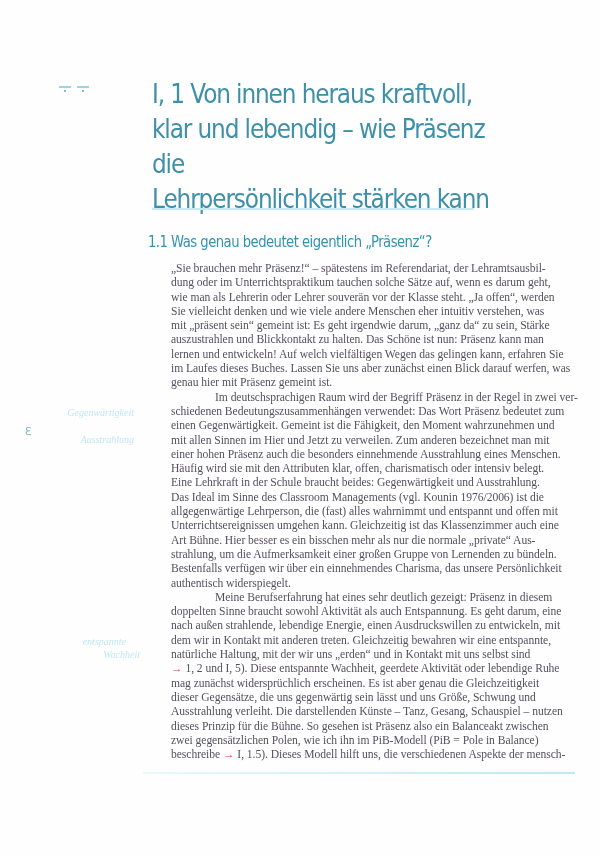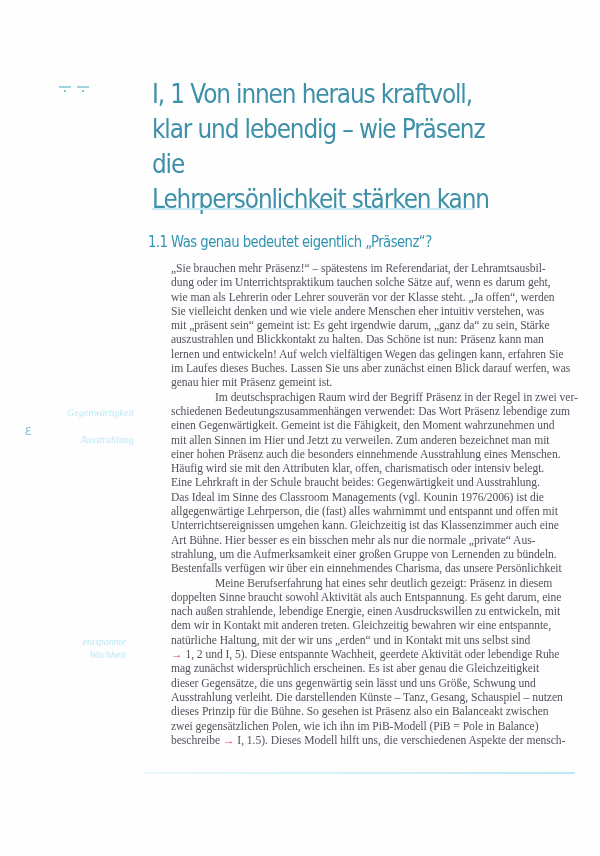--- a/index.html
+++ b/index.html
@@ -42,45 +42,46 @@
     <span style="display:block">Lehrpersönlichkeit stärken kann</span>
   </h1>
   <div class="title-rule"></div>
 
   <h2 class="section-title">1.1  Was genau bedeutet eigentlich „Präsenz“?</h2>
 
   <div class="margin-note" style="left:30px; top:407px; width:104px;">Gegenwärtigkeit</div>
   <div class="margin-mark">ℇ</div>
   <div class="margin-note" style="left:30px; top:434px; width:104px;">Ausstrahlung</div>
   <div class="margin-note" style="left:30px; top:636px; width:96px;">entspannte</div>
-  <div class="margin-note" style="left:30px; top:649px; width:96px;">Wachheit</div>
+  <div class="margin-note" style="left:44px; top:649px; width:96px;">Wachheit</div>
 
   <div class="body-text">
     <span class="line">„Sie brauchen mehr Präsenz!“ – spätestens im Referendariat, der Lehramtsausbil-</span>
     <span class="line">dung oder im Unterrichtspraktikum tauchen solche Sätze auf, wenn es darum geht,</span>
     <span class="line">wie man als Lehrerin oder Lehrer souverän vor der Klasse steht. „Ja offen“, werden</span>
     <span class="line">Sie vielleicht denken und wie viele andere Menschen eher intuitiv verstehen, was</span>
     <span class="line">mit „präsent sein“ gemeint ist: Es geht irgendwie darum, „ganz da“ zu sein, Stärke</span>
     <span class="line">auszustrahlen und Blickkontakt zu halten. Das Schöne ist nun: Präsenz kann man</span>
     <span class="line">lernen und entwickeln! Auf welch vielfältigen Wegen das gelingen kann, erfahren Sie</span>
     <span class="line">im Laufes dieses Buches. Lassen Sie uns aber zunächst einen Blick darauf werfen, was</span>
     <span class="line">genau hier mit Präsenz gemeint ist.</span>
     <span class="line indent">Im deutschsprachigen Raum wird der Begriff Präsenz in der Regel in zwei ver-</span>
-    <span class="line">schiedenen Bedeutungszusammenhängen verwendet: Das Wort Präsenz lebendige zum</span>
+    <span class="line">schiedenen Bedeutungszusammenhängen verwendet: Das Wort Präsenz bedeutet zum</span>
     <span class="line">einen Gegenwärtigkeit. Gemeint ist die Fähigkeit, den Moment wahrzunehmen und</span>
     <span class="line">mit allen Sinnen im Hier und Jetzt zu verweilen. Zum anderen bezeichnet man mit</span>
     <span class="line">einer hohen Präsenz auch die besonders einnehmende Ausstrahlung eines Menschen.</span>
     <span class="line">Häufig wird sie mit den Attributen klar, offen, charismatisch oder intensiv belegt.</span>
     <span class="line">Eine Lehrkraft in der Schule braucht beides: Gegenwärtigkeit und Ausstrahlung.</span>
     <span class="line">Das Ideal im Sinne des Classroom Managements (vgl. Kounin 1976/2006) ist die</span>
     <span class="line">allgegenwärtige Lehrperson, die (fast) alles wahrnimmt und entspannt und offen mit</span>
     <span class="line">Unterrichtsereignissen umgehen kann. Gleichzeitig ist das Klassenzimmer auch eine</span>
     <span class="line">Art Bühne. Hier besser es ein bisschen mehr als nur die normale „private“ Aus-</span>
     <span class="line">strahlung, um die Aufmerksamkeit einer großen Gruppe von Lernenden zu bündeln.</span>
     <span class="line">Bestenfalls verfügen wir über ein einnehmendes Charisma, das unsere Persönlichkeit</span>
+    <span class="line">authentisch widerspiegelt.</span>
     <span class="line indent">Meine Berufserfahrung hat eines sehr deutlich gezeigt: Präsenz in diesem</span>
     <span class="line">doppelten Sinne braucht sowohl Aktivität als auch Entspannung. Es geht darum, eine</span>
     <span class="line">nach außen strahlende, lebendige Energie, einen Ausdruckswillen zu entwickeln, mit</span>
     <span class="line">dem wir in Kontakt mit anderen treten. Gleichzeitig bewahren wir eine entspannte,</span>
     <span class="line">natürliche Haltung, mit der wir uns „erden“ und in Kontakt mit uns selbst sind</span>
     <span class="line"><span class="ref"><span>→</span> </span><span>1, 2 und I, 5). Diese entspannte Wachheit, geerdete Aktivität oder lebendige Ruhe</span></span>
     <span class="line">mag zunächst widersprüchlich erscheinen. Es ist aber genau die Gleichzeitigkeit</span>
     <span class="line">dieser Gegensätze, die uns gegenwärtig sein lässt und uns Größe, Schwung und</span>
     <span class="line">Ausstrahlung verleiht. Die darstellenden Künste – Tanz, Gesang, Schauspiel – nutzen</span>
     <span class="line">dieses Prinzip für die Bühne. So gesehen ist Präsenz also ein Balanceakt zwischen</span>

